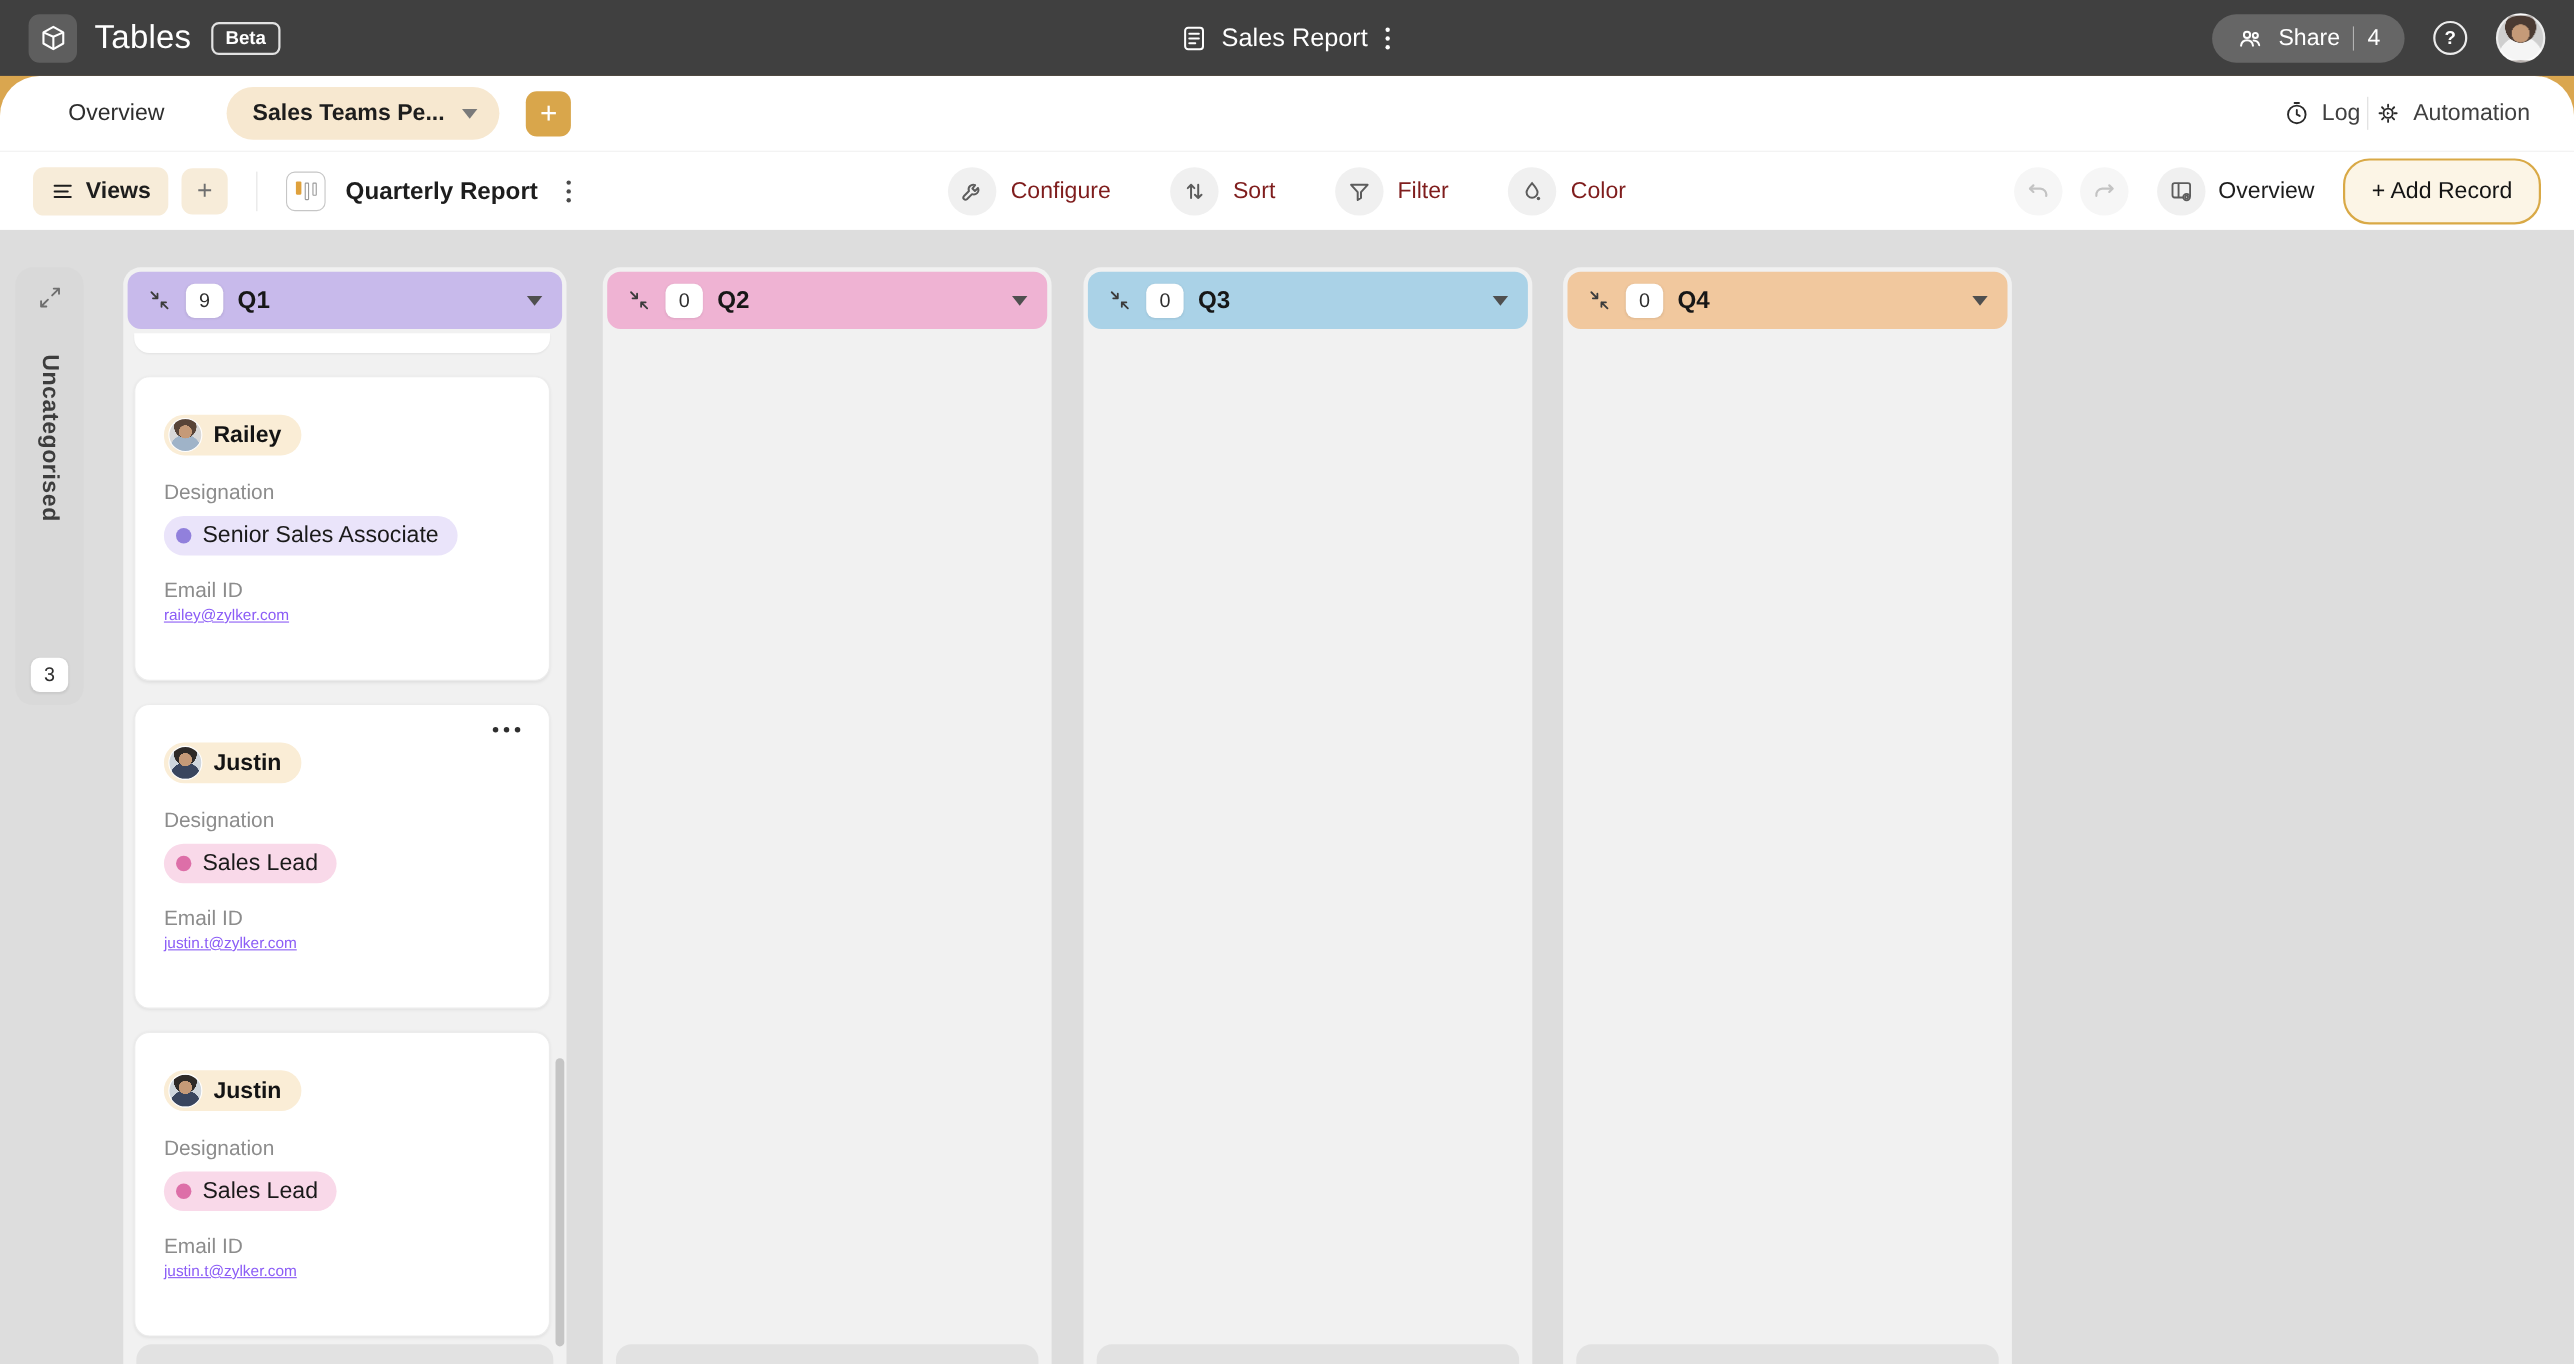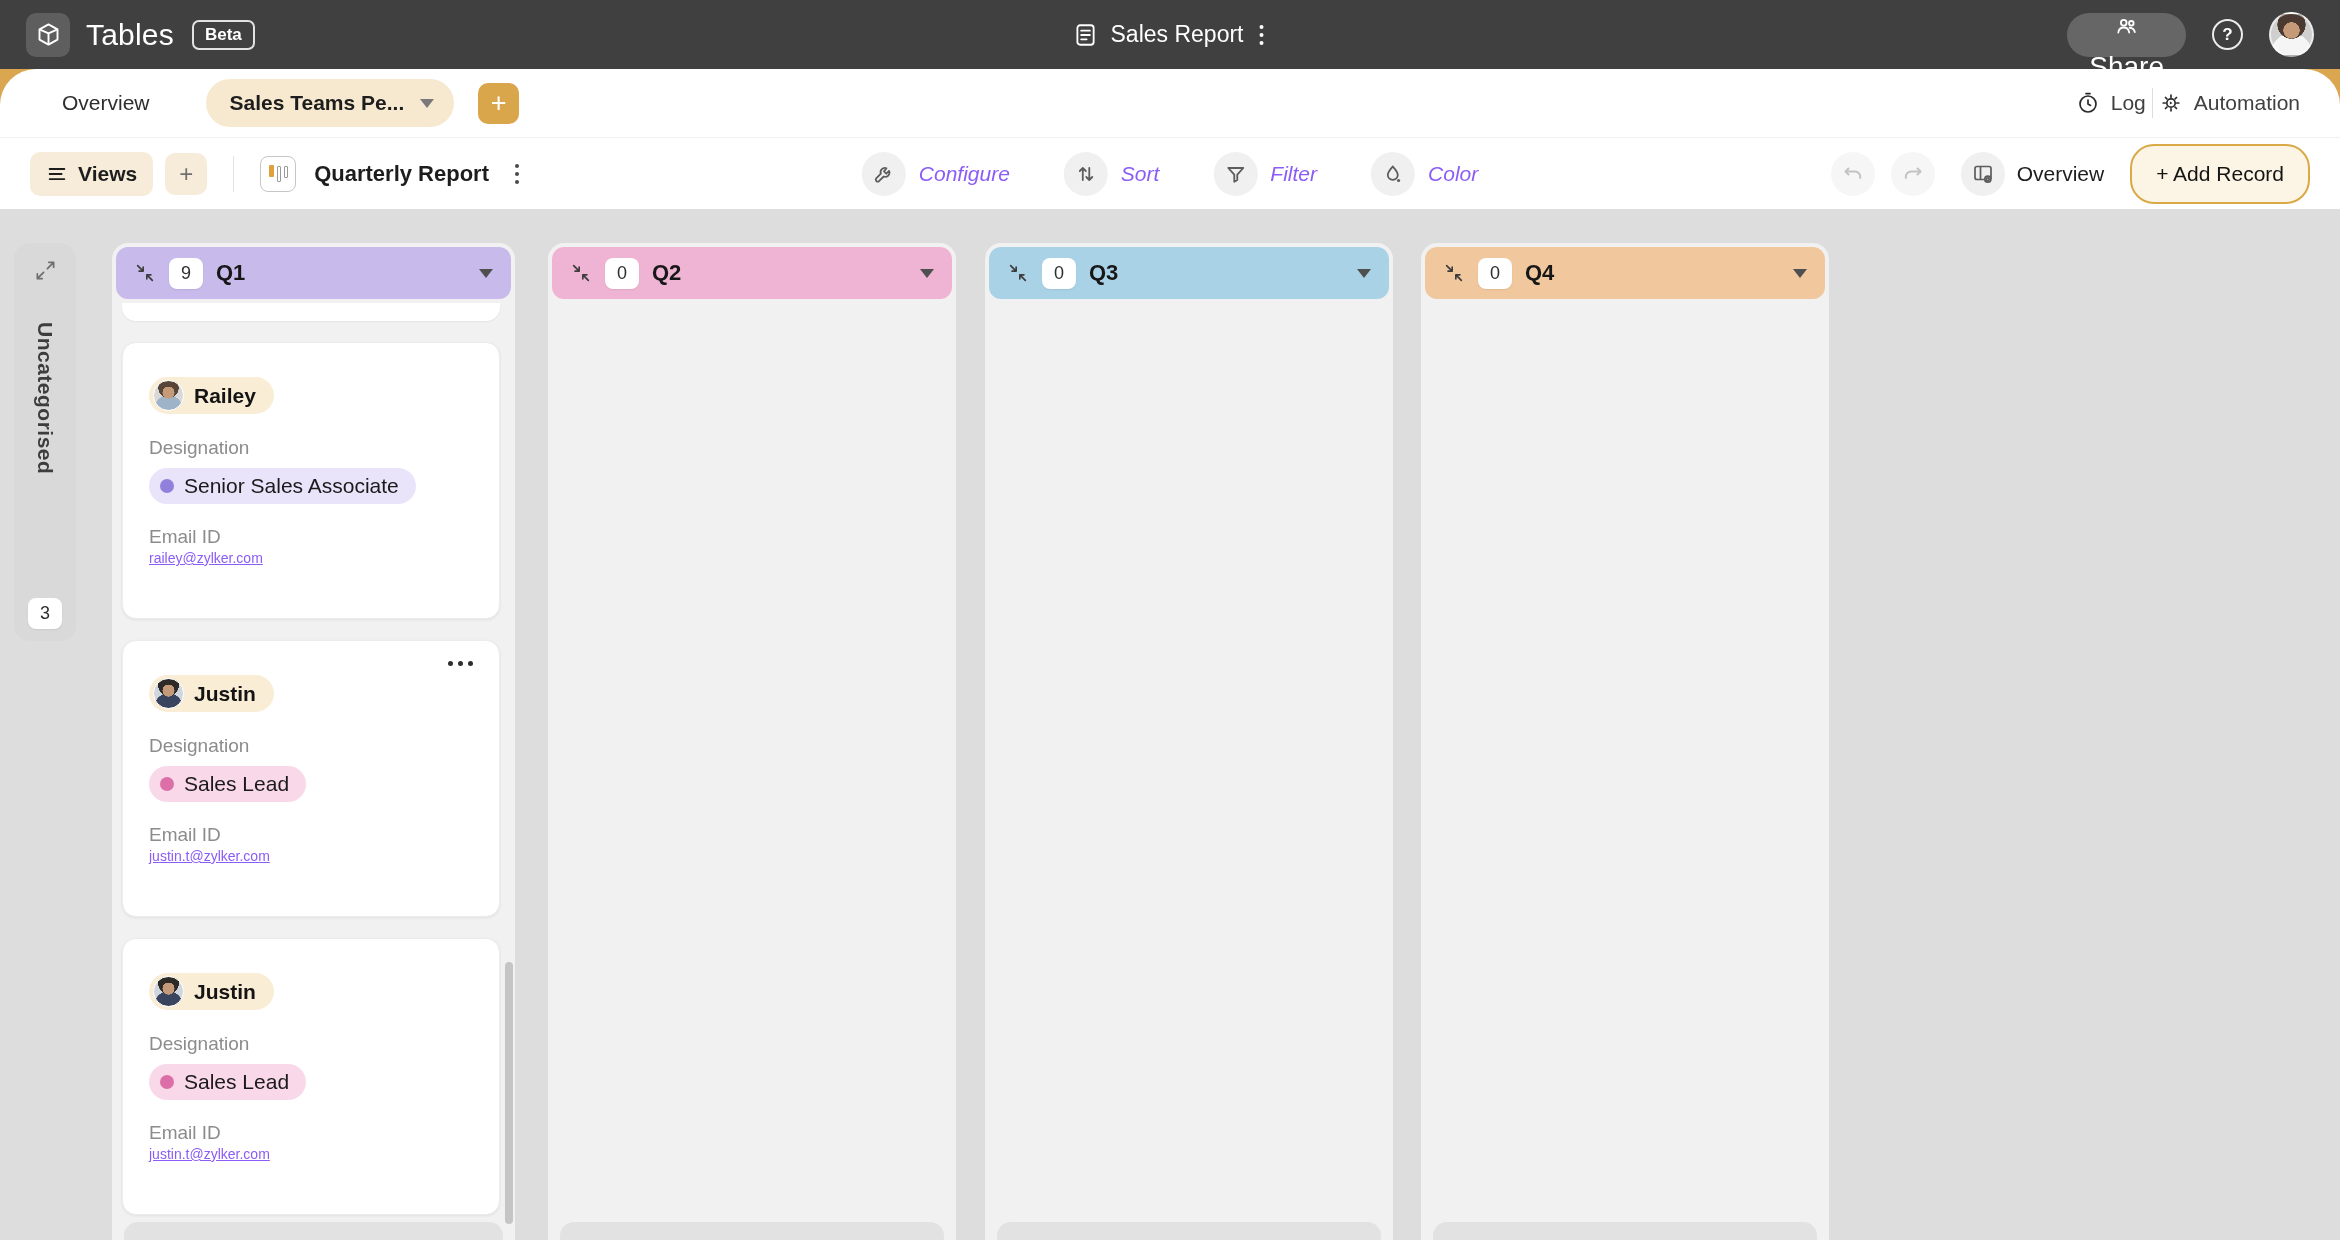--- a/index.html
+++ b/index.html
@@ -9,21 +9,21 @@
   
   .appbar { position:relative; height:69px; background:#404040; display:flex; align-items:center; padding:0 26px; }
   .logo-box { width:44px; height:44px; border-radius:10px; background:rgba(255,255,255,.16); display:flex; align-items:center; justify-content:center; }
   .app-title { color:#fff; font-size:30px; font-weight:500; margin-left:16px; letter-spacing:.2px; }
   .beta { margin-left:18px; border:2px solid rgba(255,255,255,.85); border-radius:7px; color:#fff; font-size:17px; font-weight:700; padding:3px 11px; }
   .appbar-center { position:absolute; left:50%; top:0; height:100%; transform:translateX(-50%); display:flex; align-items:center; gap:12px; color:#fff; }
   .doc-title { color:#fff; font-size:23px; font-weight:500; }
   .kebab { display:inline-flex; flex-direction:column; gap:4px; padding:4px; }
   .kebab i { width:4px; height:4px; border-radius:50%; background:currentColor; display:block; }
   .appbar-right { margin-left:auto; display:flex; align-items:center; gap:26px; }
-  .share-btn { display:flex; align-items:center; height:44px; border-radius:22px; background:rgba(255,255,255,.20); color:#fff; padding:0 22px; font-size:28px; gap:12px;flex-direction:column; }
+  .share-btn { display:flex; align-items:center; height:44px; border-radius:22px; background:rgba(255,255,255,.20); color:#fff; padding:0 22px; font-size:21px; gap:12px; }
   .share-div { width:1px; height:22px; background:rgba(255,255,255,.5); }
   .help-circle { width:31px; height:31px; border-radius:50%; border:2px solid rgba(255,255,255,.9); color:#fff; font-size:17px; font-weight:700; display:flex; align-items:center; justify-content:center; }
   .avatar-lg { width:45px; height:45px; border-radius:50%;
     background: radial-gradient(circle at 50% 40%, #c59a78 0 25%, transparent 26%),
                 radial-gradient(circle at 50% 26%, #4a3a32 0 38%, transparent 39%),
                 radial-gradient(circle at 50% 96%, #f5f5f5 0 45%, transparent 46%), #cfcfcf;
     border:2px solid rgba(255,255,255,.6); }
 
   
   .sheet { background:#fff; border-radius:36px 36px 0 0; }
@@ -42,21 +42,21 @@
   .pill-cream { display:flex; align-items:center; gap:10px; background:#F7ECD9; border-radius:10px; height:44px; padding:0 16px; font-size:21px; font-weight:700; color:#1d1d1d; }
   .plus-cream { width:42px; height:42px; border-radius:10px; background:#F7ECD9; color:#6f6f6f; font-size:24px; display:flex; align-items:center; justify-content:center; margin-left:12px; }
   .tb-div { width:1px; height:36px; background:#E3E3E3; margin:0 26px; }
   .kanban-ico { width:36px; height:36px; border:1.5px solid #C6C6C6; border-radius:8px; display:flex; align-items:center; justify-content:center; gap:3px; }
   .kanban-ico .b1 { width:5px; height:12px; background:#DFA13C; border-radius:1px; margin-top:-6px; }
   .kanban-ico .b2 { width:4px; height:16px; border:1.5px solid #9a9a9a; border-radius:1px; }
   .kanban-ico .b3 { width:4px; height:12px; border:1.5px solid #9a9a9a; border-radius:1px; margin-top:-4px; }
   .view-name { font-size:22px; font-weight:700; margin-left:18px; }
   .toolbar .kebab { color:#4a4a4a; margin-left:22px; }
   .tb-center { position:absolute; left:50%; transform:translateX(-50%); display:flex; align-items:center; gap:54px; }
-  .tb-act { display:flex; align-items:center; gap:13px; font-size:21px; color:#8b5cf6;font-style:italic; }
+  .tb-act { display:flex; align-items:center; gap:13px; font-size:21px; color:#7f1d1d; }
   .circ { width:44px; height:44px; border-radius:50%; background:#F0F0F0; display:flex; align-items:center; justify-content:center; color:#5c5c5c; }
   .toolbar-right { margin-left:auto; display:flex; align-items:center; gap:16px; }
   .circ.dis { background:#F6F6F6; color:#C3C3C3; }
   .builder { display:flex; align-items:center; gap:12px; font-size:21px; margin:0 10px; }
   .add-record { display:flex; align-items:center; gap:10px; height:60px; border-radius:24px; border:2px solid #D9A946; background:#FCF5E6; padding:0 24px; font-size:21px; font-weight:500; color:#141414; }
 
   
   .canvas { position:relative; height:1031px; background:#DDDDDD; }
 
   .uncat { position:absolute; left:14px; top:34px; width:62px; height:398px; background:#D9D9D9; border-radius:16px; display:flex; flex-direction:column; align-items:center; padding:16px 0 12px; }

